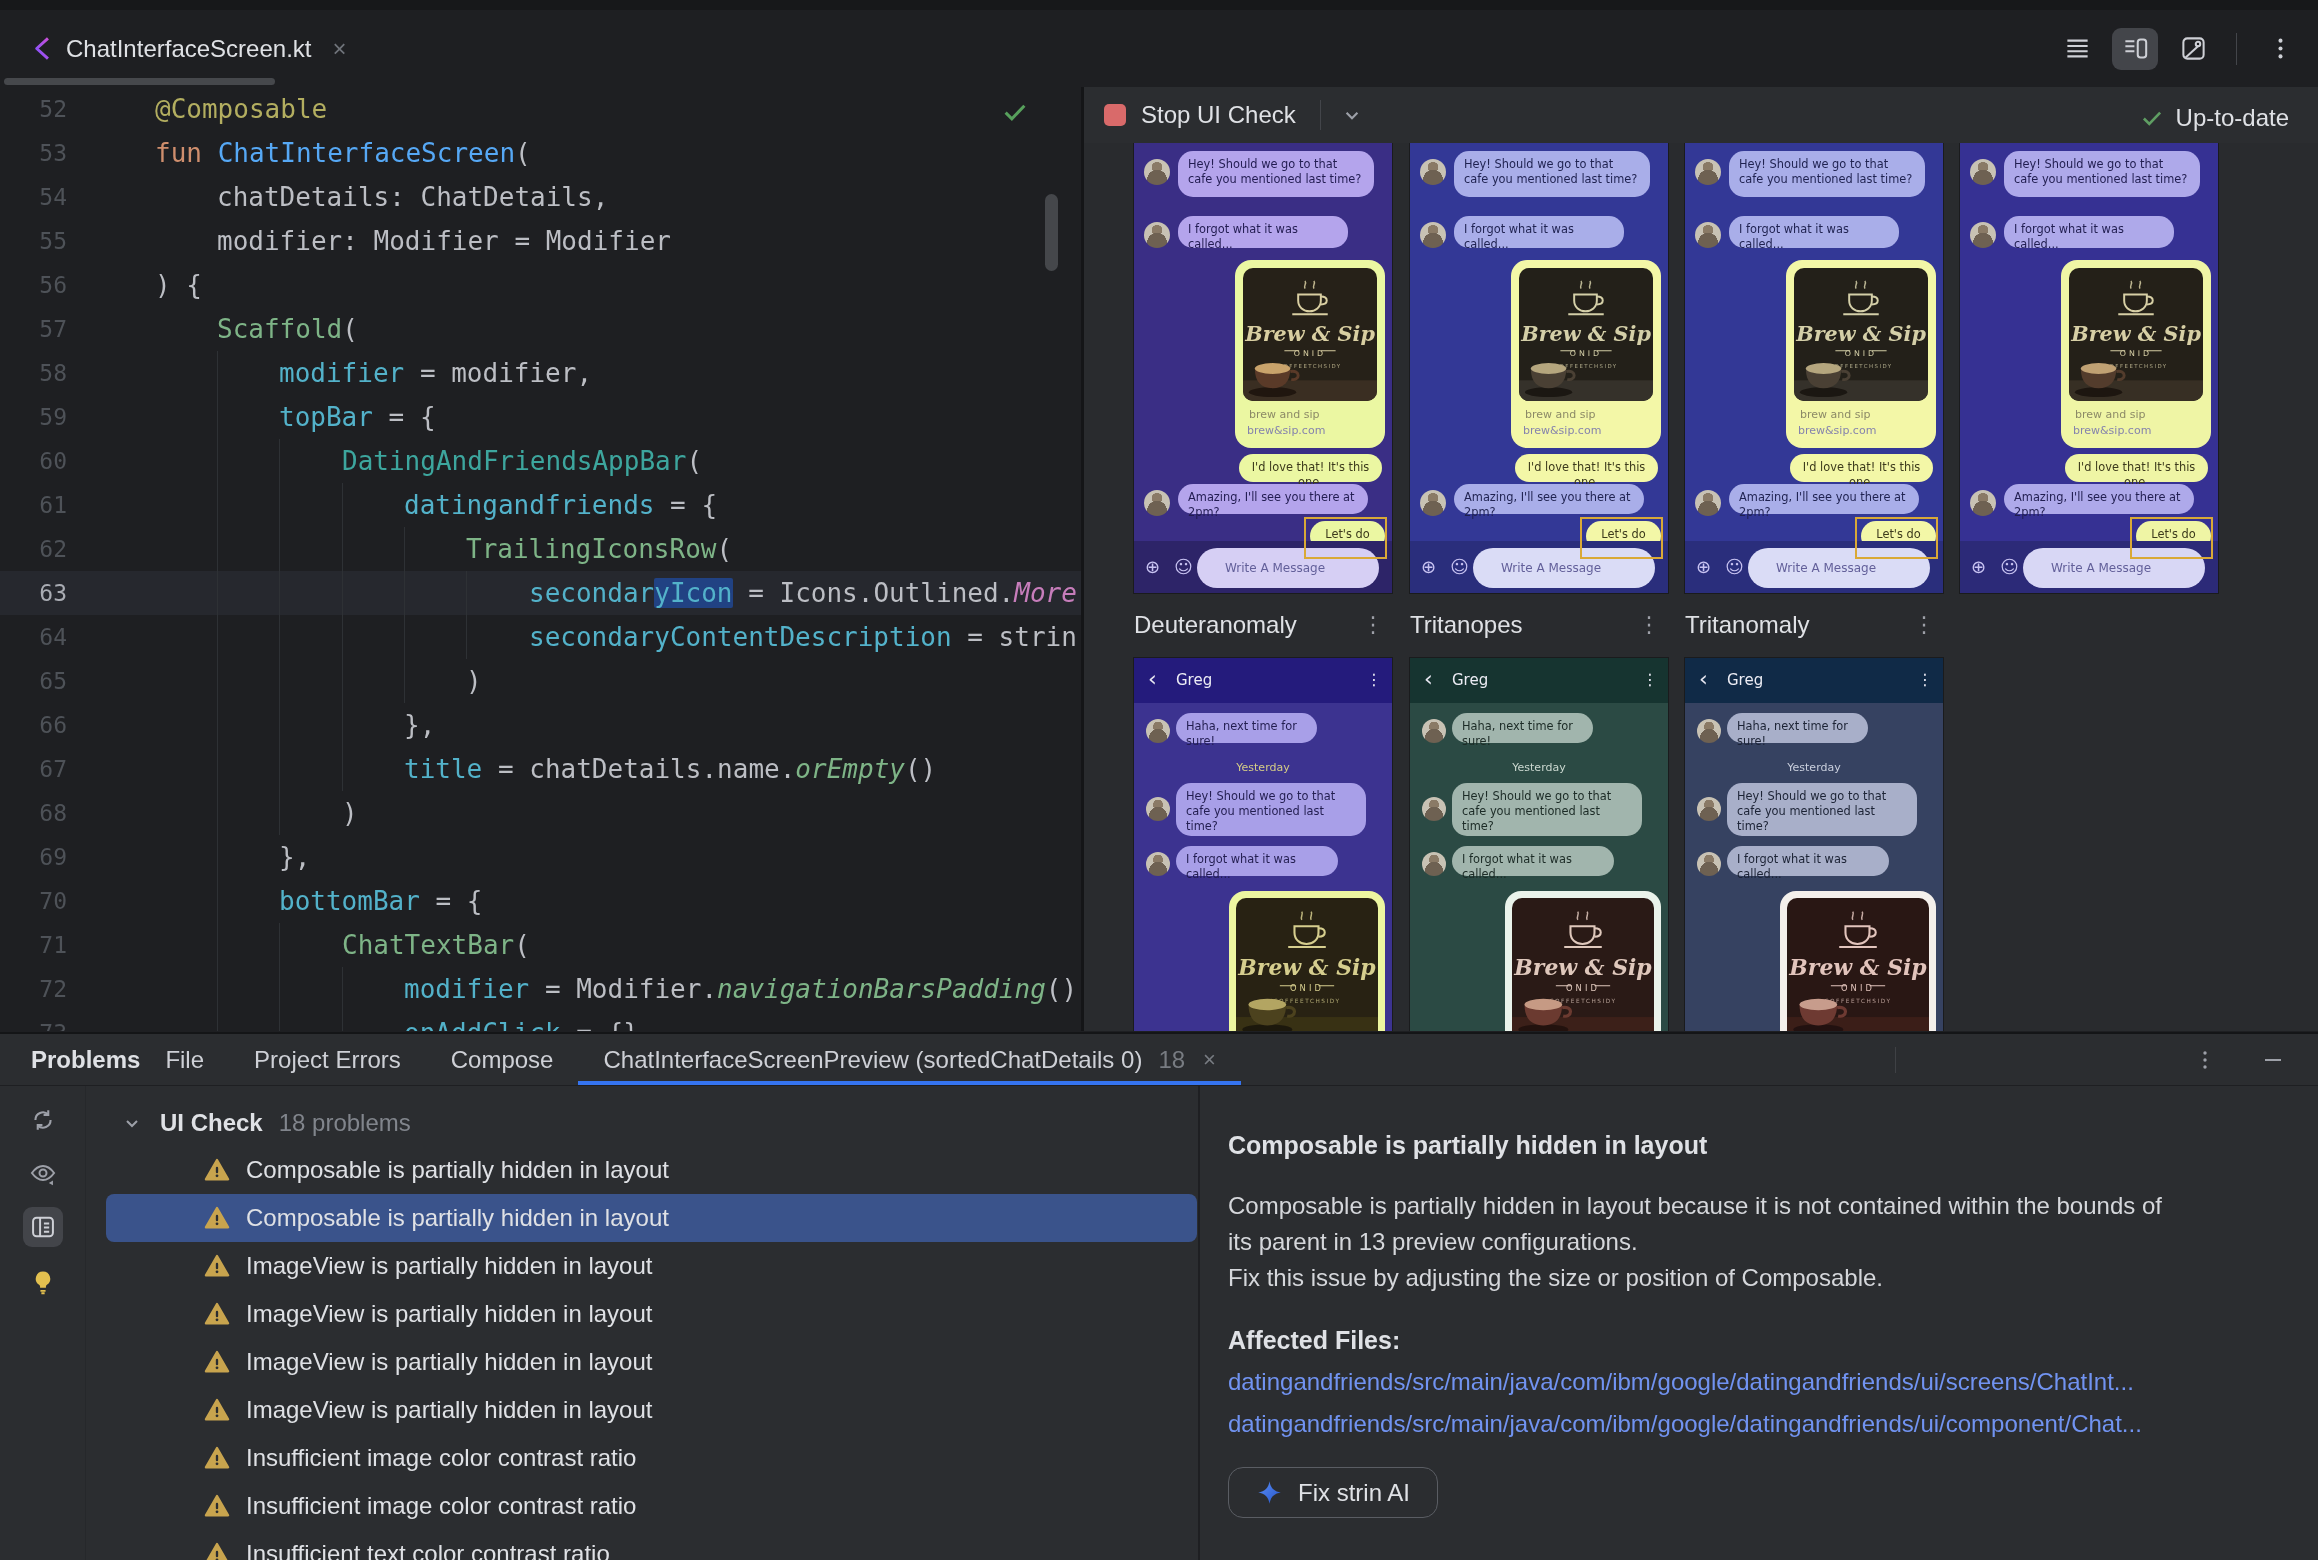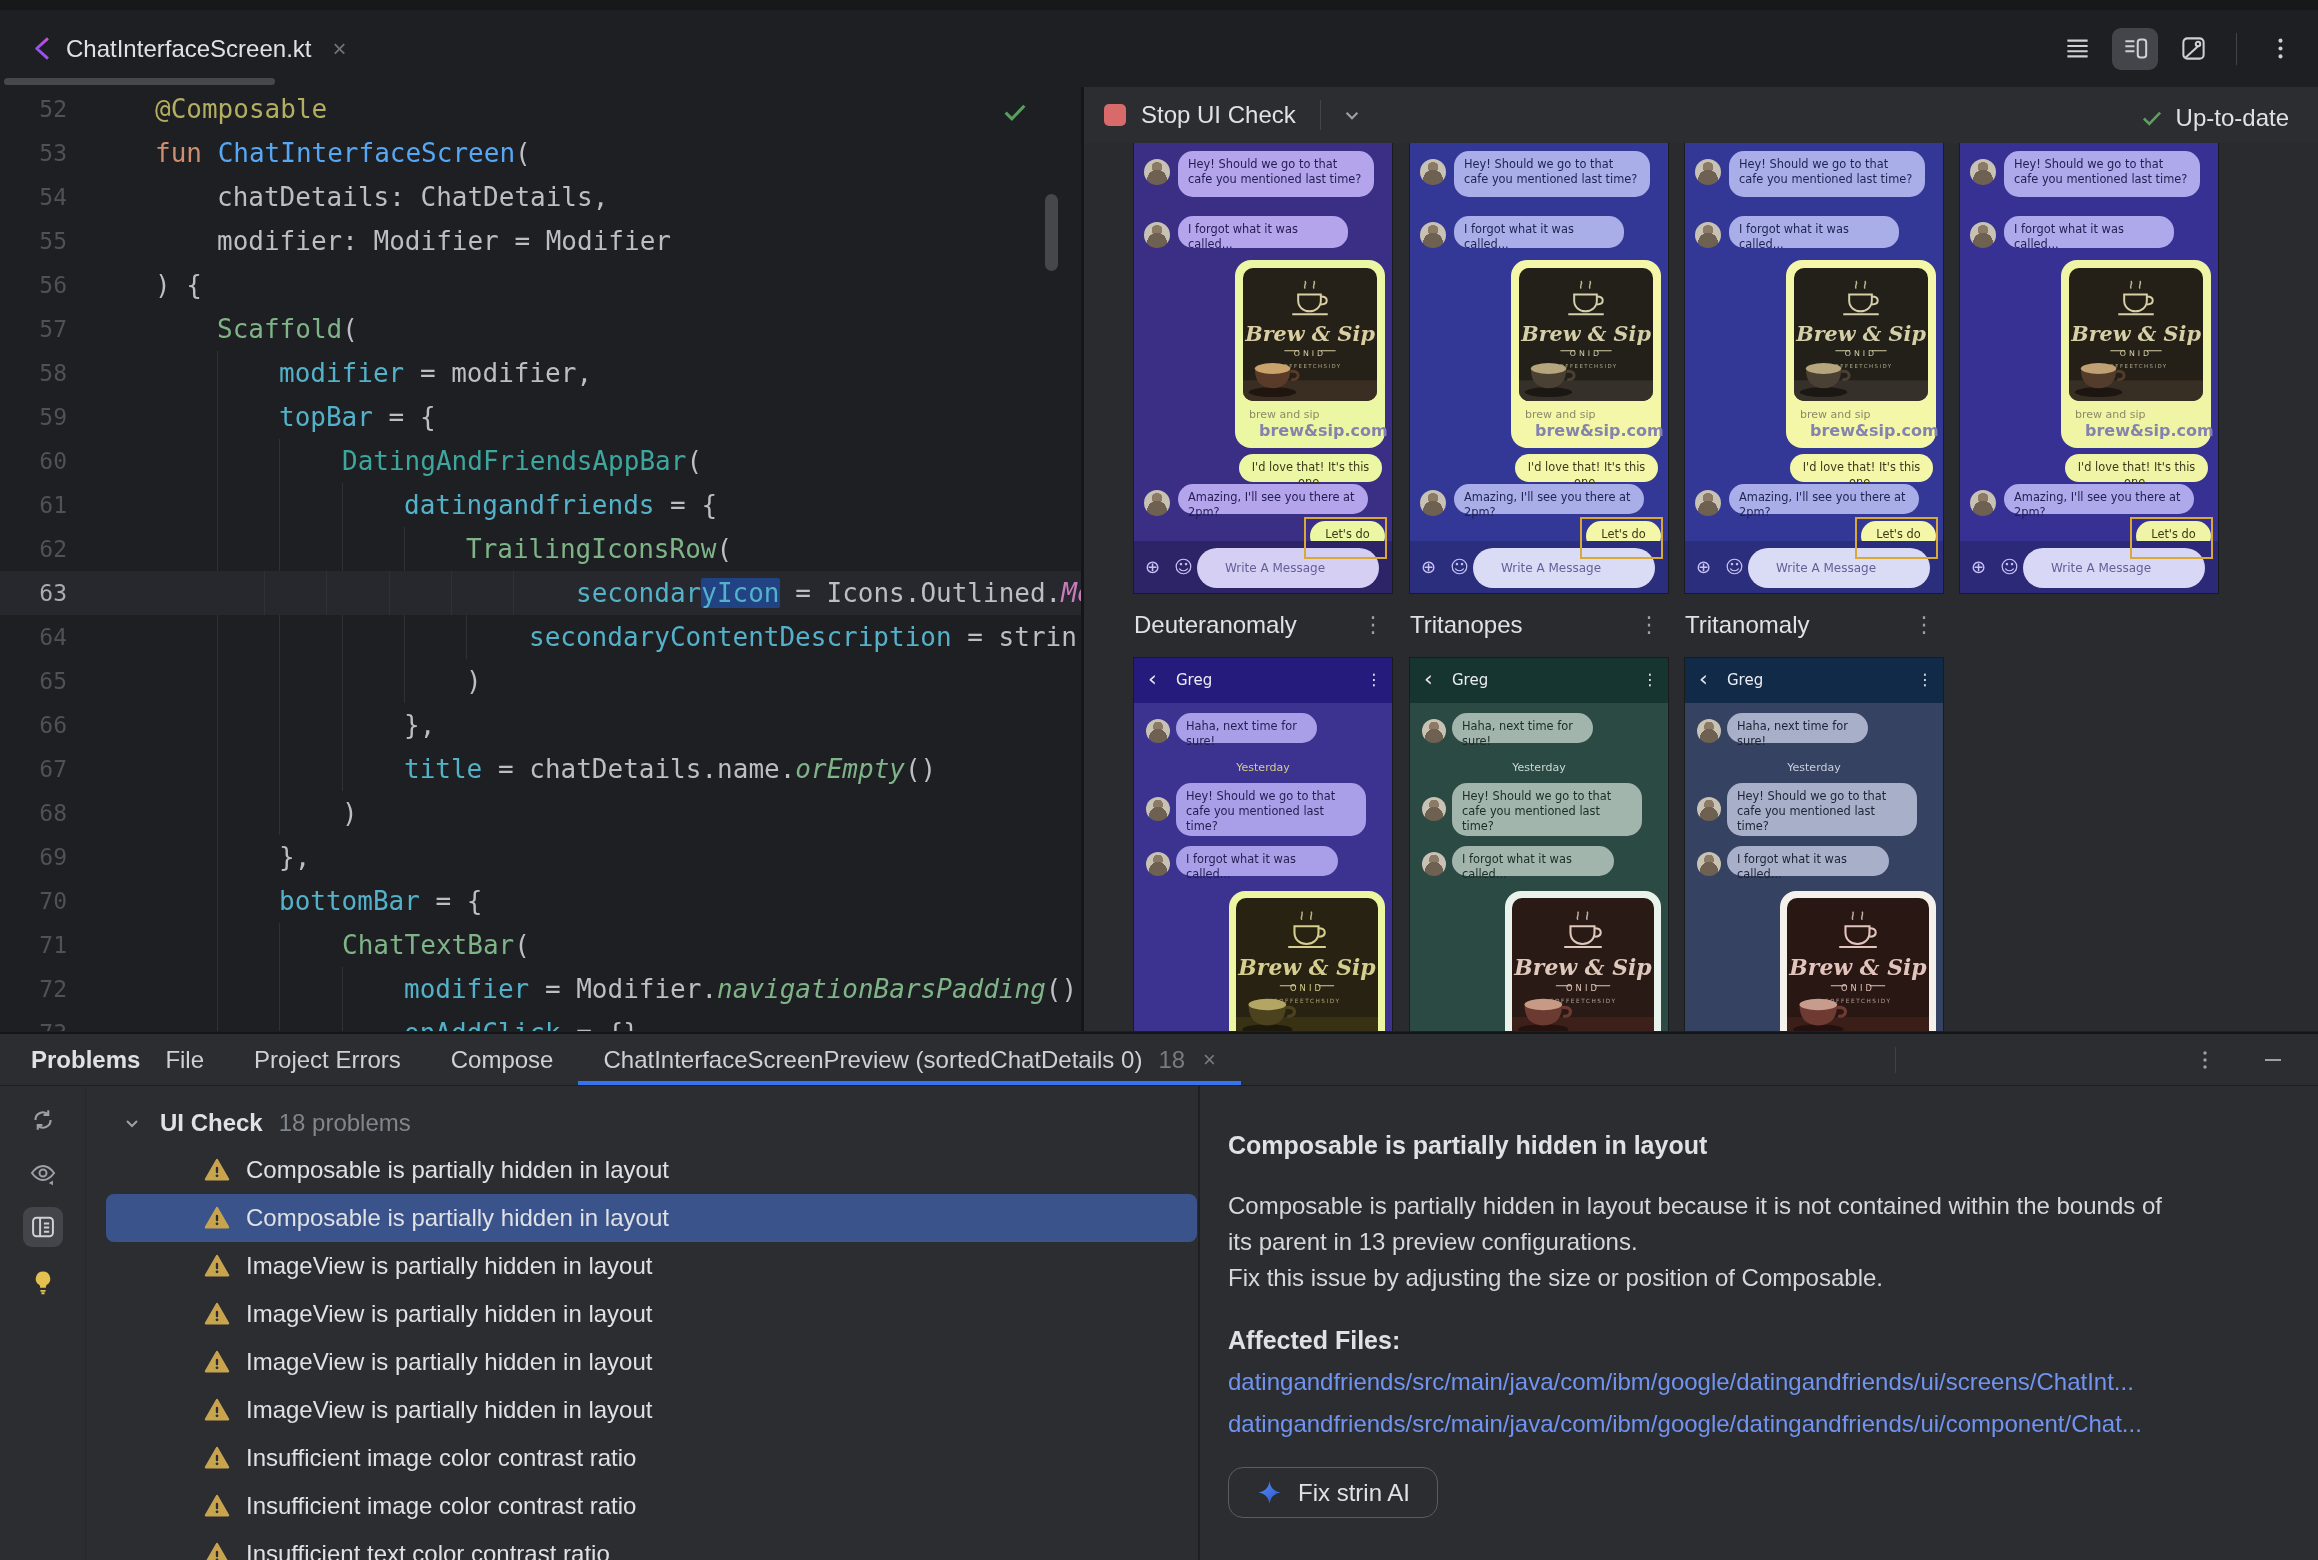--- a/index.html
+++ b/index.html
@@ -13,21 +13,21 @@
   .tab-close{color:#6F737A;font-size:24px;line-height:1;margin-left:8px;}
   .hthumb{position:absolute;left:4px;top:68px;width:271px;height:7px;border-radius:4px;background:#46484C;}
   .tb-icons{position:absolute;right:16px;top:0;height:77px;display:flex;align-items:center;gap:12px;}
   .icon-btn{width:46px;height:42px;display:flex;align-items:center;justify-content:center;border-radius:9px;}
   .icon-btn.active{background:#43454A;}
   .tb-sep{width:1px;height:32px;background:#43454A;margin:0 8px;}
   
   .editor{position:absolute;left:0;top:87px;width:1081px;height:944px;background:#1E1F22;overflow:hidden;
     font-family:"DejaVu Sans Mono",monospace;}
   .code-line{position:relative;height:44px;display:flex;}
-  .code-line.cur{background:#26282E;gap:47px;}
+  .code-line.cur{background:#26282E;}
   .gutter{flex:0 0 107px;width:107px;text-align:right;padding-right:40px;box-sizing:border-box;
     color:#4E5258;font-size:23px;line-height:44px;}
   .cur .gutter{color:#A9ACB3;}
   .code-text{position:relative;flex:1;font-size:26px;line-height:44px;white-space:pre;color:#BCBEC4;overflow:hidden;}
   .guide{position:absolute;top:0;bottom:0;width:1px;background:#2E3135;}
   .tk-ann{color:#B3AE60}.tk-kw{color:#CF8E6D}.tk-decl{color:#56A8F5}.tk-pl{color:#BCBEC4}
   .tk-fn{color:#7EB487}.tk-teal{color:#3DA69E}.tk-arg{color:#53B2CA}
   .tk-prop{color:#C77DBB;font-style:italic}.tk-ext{color:#7EB487;font-style:italic}
   .tk-sel{background:#214283;border-radius:2px}
   .ed-check{position:absolute;right:51px;top:10px;}
@@ -48,21 +48,21 @@
   .phone.r2{top:515px;height:373px;}
   .pav{position:absolute;width:26px;height:26px;border-radius:50%;
     background:radial-gradient(circle at 50% 80%,#6E6152 0 40%,rgba(0,0,0,0) 41%),
                radial-gradient(circle at 50% 32%,#8A7A66 0 24%,rgba(0,0,0,0) 25%),#C8C2B4;}
   .phone.r2 .pav{width:24px;height:24px;}
   .pbub{position:absolute;border-radius:15px;font-size:11.4px;line-height:15px;padding:6px 10px;box-sizing:border-box;}
   .pbub.ctr{text-align:center;}
   .r1card{position:absolute;left:101px;top:117px;width:150px;height:188px;border-radius:16px;padding:8px;box-sizing:border-box;}
   .cardimg{border-radius:10px;overflow:hidden;line-height:0;}
   .cap1{font-size:11px;color:#8C8A67;margin:7px 0 0 6px;line-height:14px;}
-  .cap2{font-size:16px;color:#8583AD;margin:2px 0 0 16px;line-height:14px;font-weight:bold;}
+  .cap2{font-size:11px;color:#8583AD;margin:2px 0 0 4px;line-height:14px;}
   .inputbar{position:absolute;left:0;bottom:0;width:100%;height:52px;z-index:4;}
   .ib-plus,.ib-smile{position:absolute;top:16px;font-size:18px;line-height:20px;color:#C8C3F2;}
   .ib-plus{left:11px;} .ib-smile{left:40px;}
   .ib-pill{position:absolute;left:63px;top:7px;width:182px;height:40px;border-radius:20px;
     font-size:12px;line-height:40px;padding-left:28px;box-sizing:border-box;color:#63609A;}
   .hlbox{position:absolute;left:170px;top:374px;width:83px;height:42px;border:2.5px solid #D9A937;z-index:6;box-sizing:border-box;}
   .pvlabel{position:absolute;top:450px;width:258px;height:64px;display:flex;align-items:center;}
   .pvlabel-text{color:#DFE1E5;font-size:24px;}
   .pvlabel-kebab{margin-left:auto;margin-right:8px;color:#9DA0A8;font-size:22px;}
   .appbar{position:absolute;left:0;top:0;width:100%;height:45px;z-index:3;}

